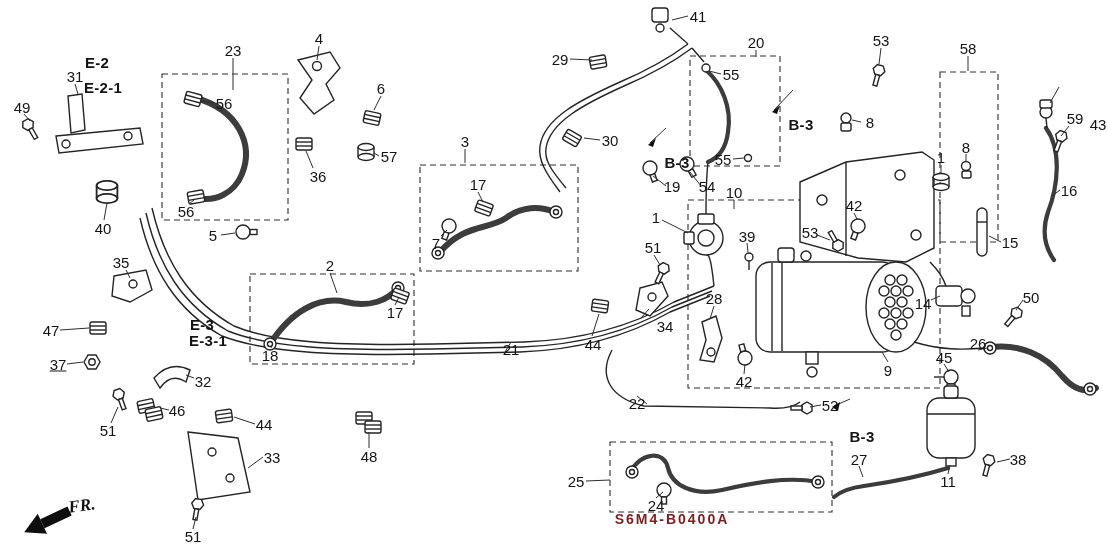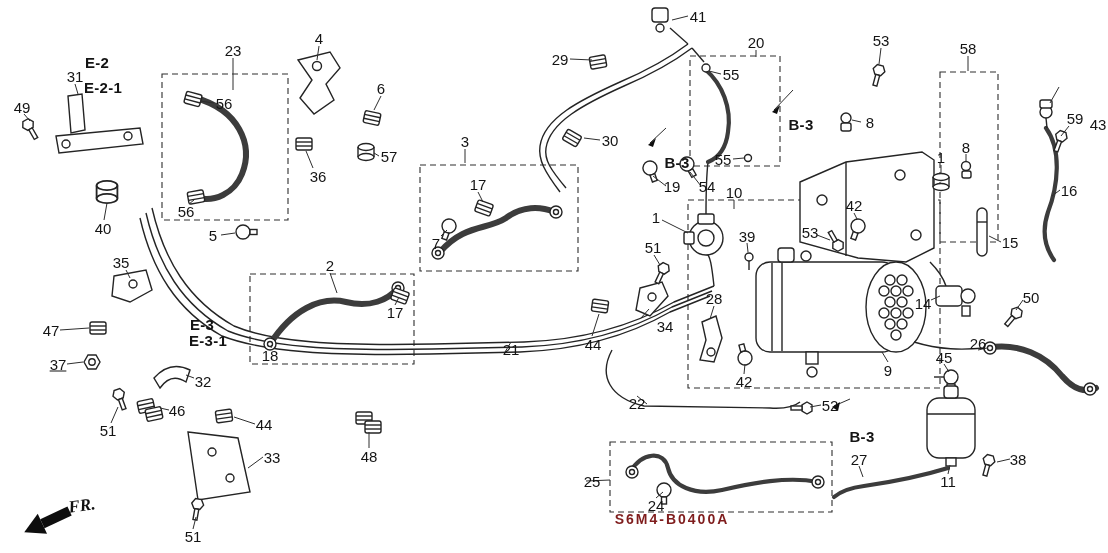--- a/index.html
+++ b/index.html
@@ -383,21 +383,21 @@
       <div class="part-label ref" style="left: 862px; top: 394px;">B-3</div>
       <div class="part-label" style="left: 830px; top: 405px;">52</div>
       <div class="part-label" style="left: 108px; top: 430px;">51</div>
       <div class="part-label" style="left: 177px; top: 410px;">46</div>
       <div class="part-label" style="left: 264px; top: 424px;">44</div>
       <div class="part-label" style="left: 369px; top: 456px;">48</div>
       <div class="part-label" style="left: 272px; top: 457px;">33</div>
       <div class="part-label" style="left: 859px; top: 459px;">27</div>
       <div class="part-label" style="left: 1018px; top: 459px;">38</div>
       <div class="part-label" style="left: 948px; top: 481px;">11</div>
-      <div class="part-label" style="left: 576px; top: 481px; margin-left: 16px;">25</div>
+      <div class="part-label" style="left: 576px; top: 481px;">25</div>
       <div class="part-label" style="left: 656px; top: 505px; text-align: center;">24</div>
       <div class="part-label" style="left: 193px; top: 536px;">51</div>
     </div>
 
   <div class="fr-label">FR.</div>
 
   <div class="diagram-code">S6M4-B0400A</div>
 
 </div>
 

